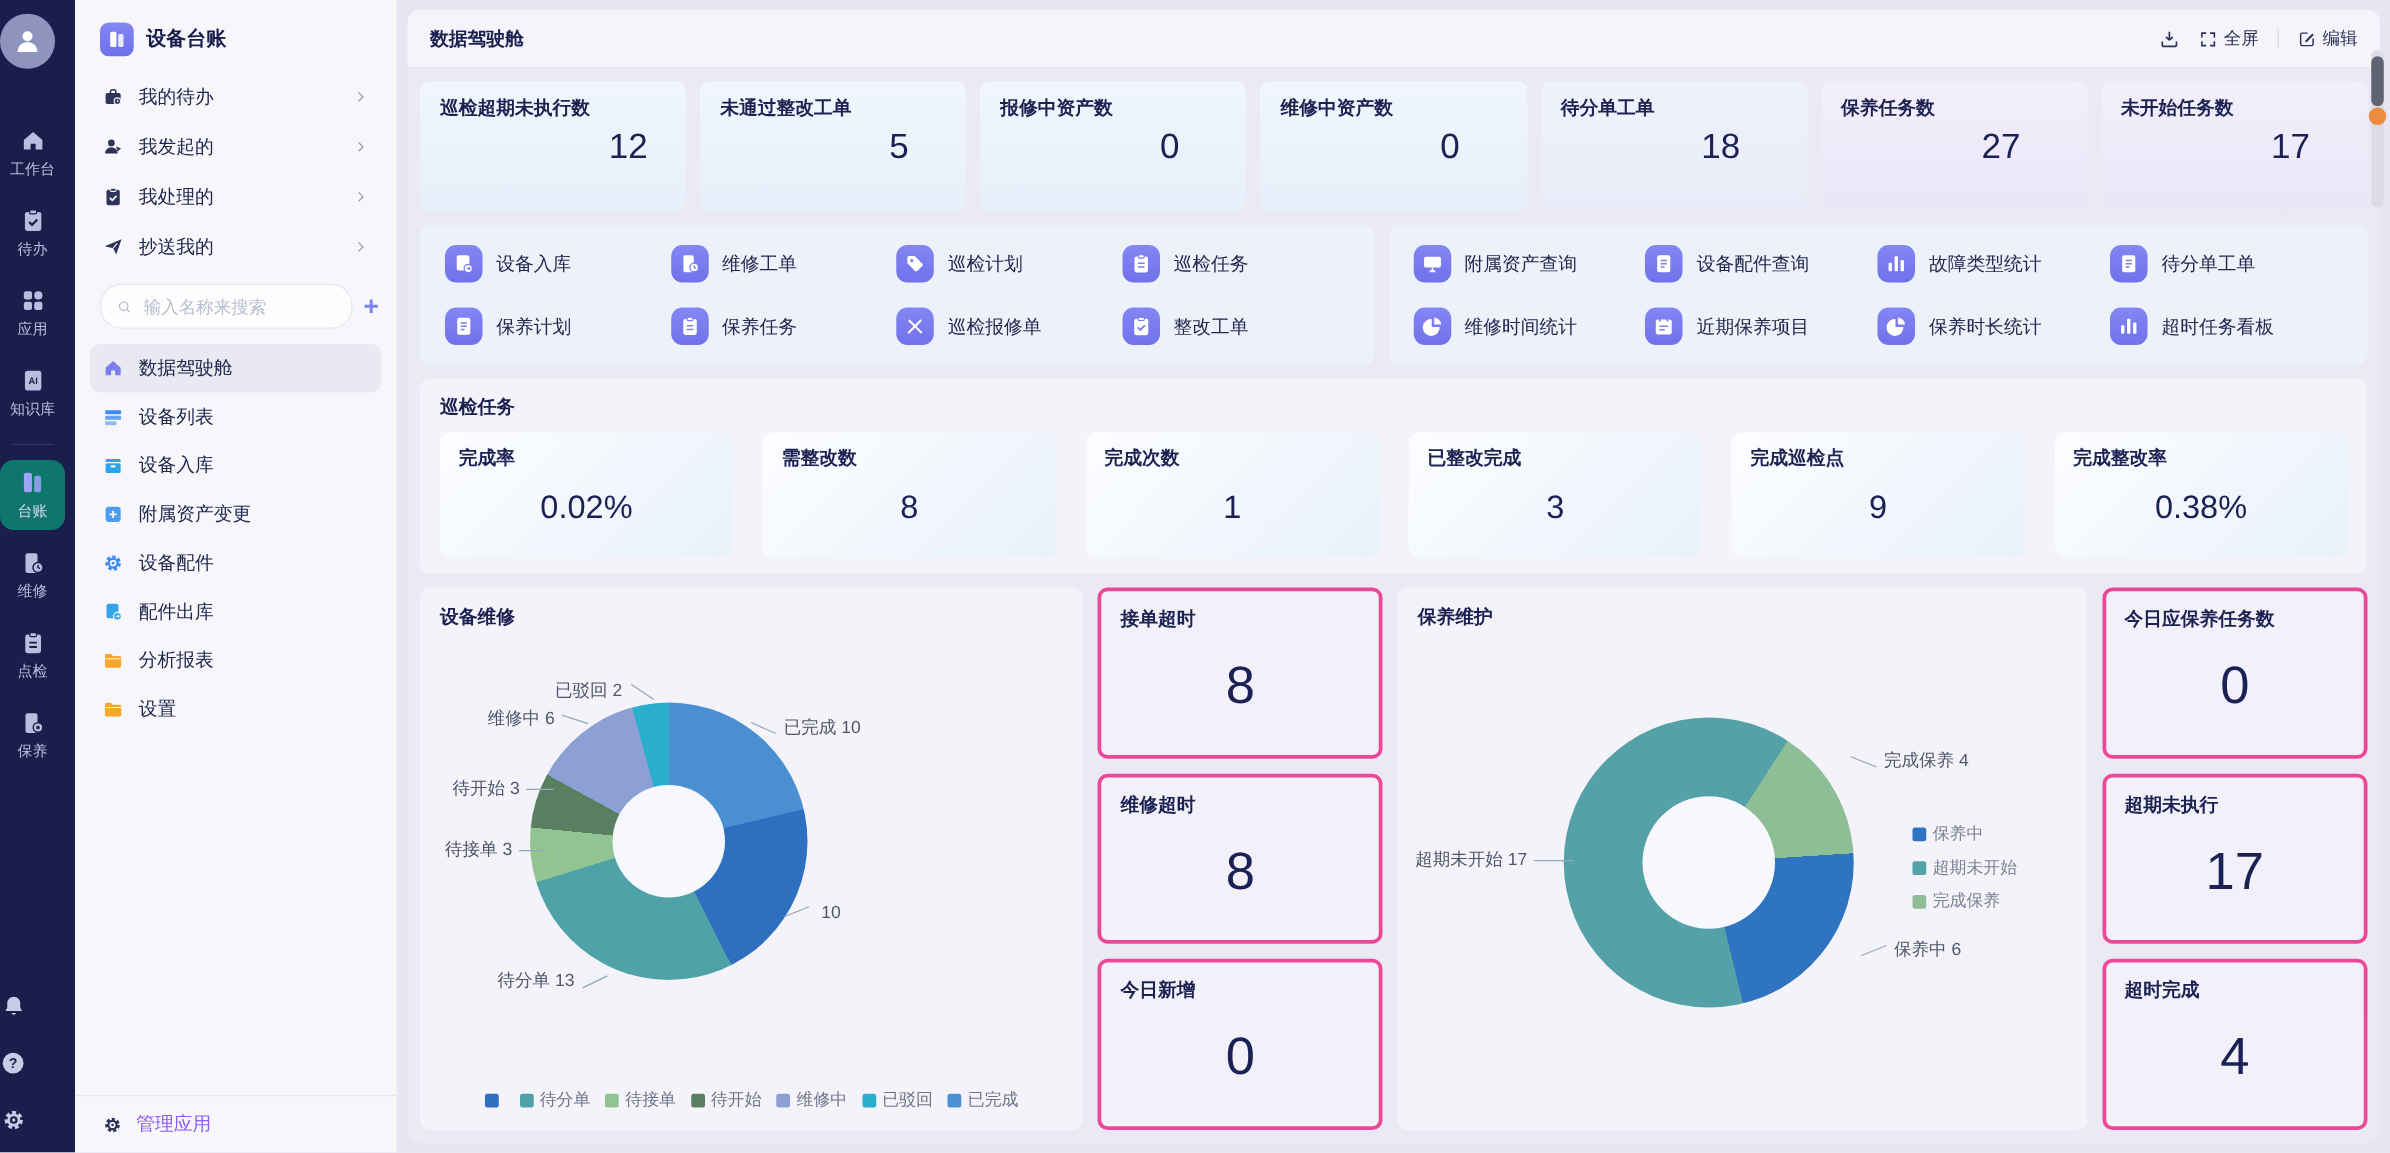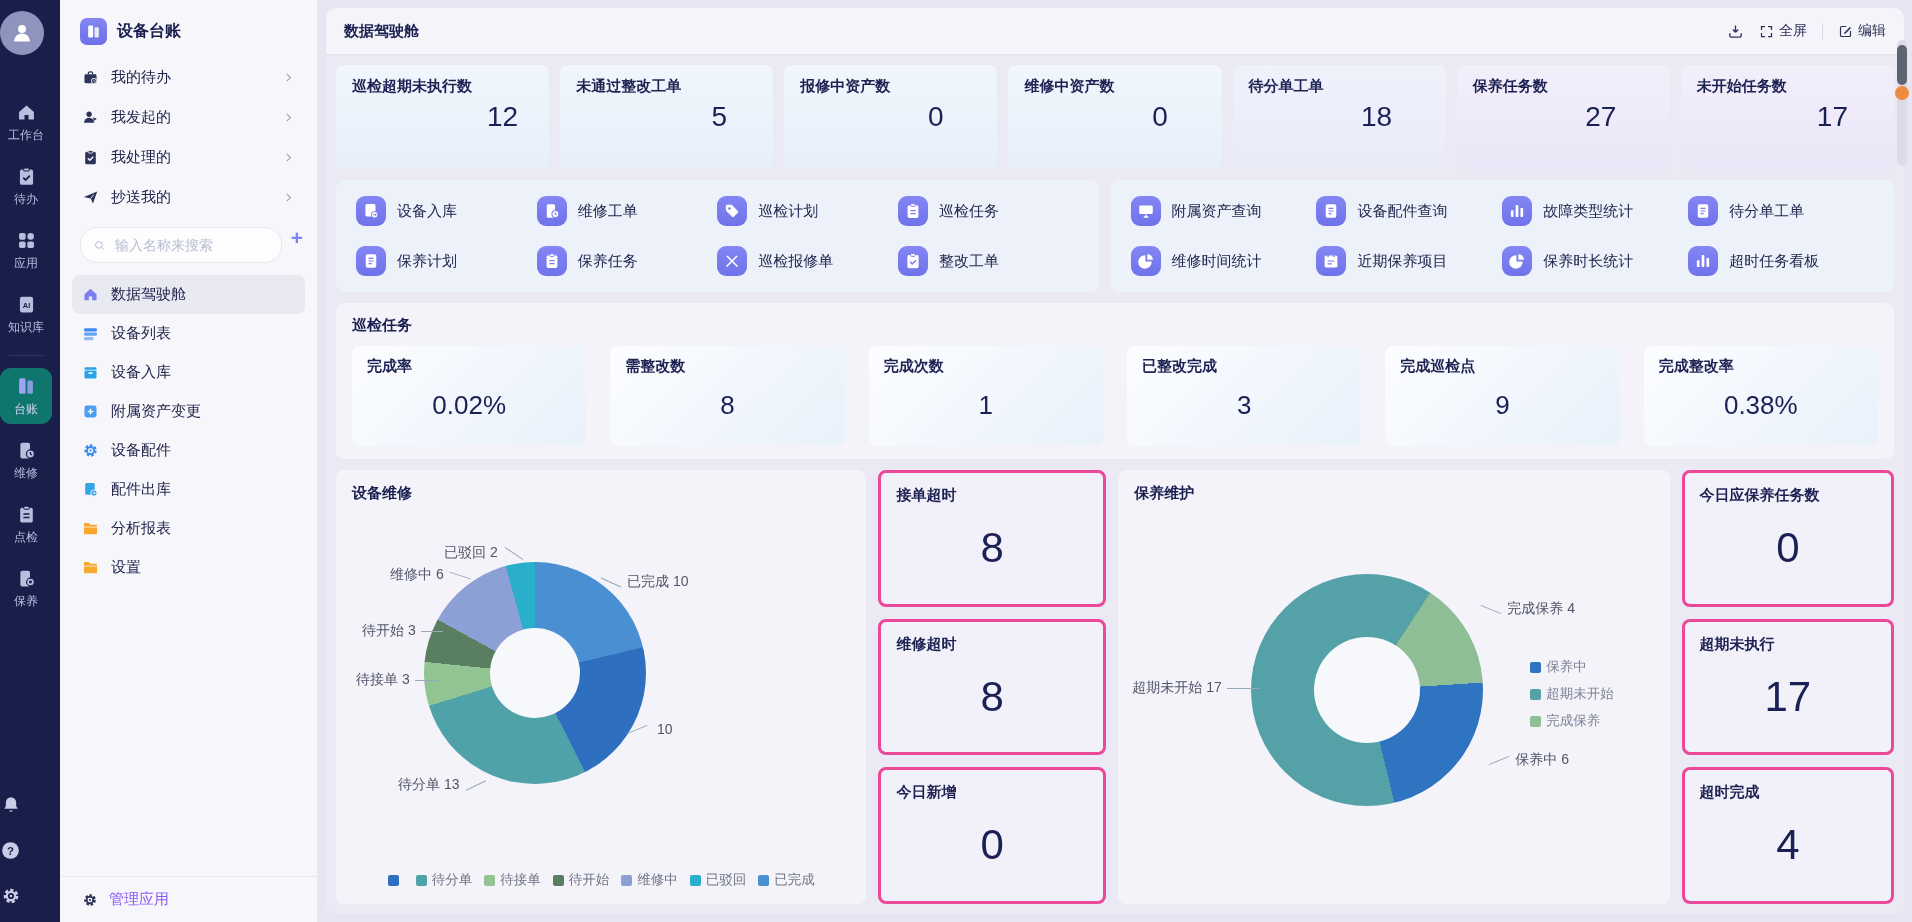--- a/index.html
+++ b/index.html
@@ -21,21 +21,21 @@
   
   .sidebar{position:absolute;left:60px;top:0;width:258px;height:100%;background:#f7f7fb;border-right:1px solid #e9e9f1;display:flex;flex-direction:column;box-sizing:border-box;--cut:#f7f7fb}
   .sb-head{display:flex;align-items:center;gap:10px;padding:18px 16px 12px 20px}
   .sb-app-ic{width:27px;height:27px;border-radius:7px;background:linear-gradient(180deg,#8487f3,#6d70e9);display:flex;align-items:center;justify-content:center;color:#fff;--cut:#7b7ef0}
   .sb-title{font-size:16px;font-weight:bold;color:#171c4d}
   .sb-menu{padding:0 12px}
   .sb-menu-item{display:flex;align-items:center;height:40px;padding:0 10px;border-radius:8px;cursor:pointer}
   .sb-menu-item .mi{color:#2e3459}
   .sb-menu-item .mlabel{flex:1;margin-left:12px;font-size:15px;color:#22264d}
   .sb-menu-item .chev{color:#9ca1b8}
-  .sb-search{display:flex;align-items:flex-start;margin:10px 14px 12px 20px;gap:9px}
+  .sb-search{display:flex;align-items:center;margin:10px 14px 12px 20px;gap:9px}
   .search-pill{flex:1;height:34px;border-radius:17px;background:#fdfdfe;border:1px solid #e7e7f0;display:flex;align-items:center;padding:0 12px;gap:7px;color:#b4b8cc}
   .search-pill input{border:0;outline:0;background:transparent;font-size:14px;width:100%;color:#44496b;font-family:inherit}
   .search-pill input::placeholder{color:#b9bdcf}
   .sb-plus{font-size:21px;color:#7b85f0;line-height:1;cursor:pointer;font-weight:bold}
   .sb-nav{padding:0 12px}
   .sb-nav-item{display:flex;align-items:center;height:39px;padding:0 10px;border-radius:8px;cursor:pointer}
   .sb-nav-item.active{background:#e9e9f2;--cut:#e9e9f2}
   .sb-nav-item .nlabel{margin-left:12px;font-size:15px;color:#22264d}
   .sb-footer{margin-top:auto;border-top:1px solid #e7e7ef;padding:13px 22px;display:flex;align-items:center;gap:11px;cursor:pointer}
   .sb-footer .flabel{font-size:15px;color:#8b5cf6}

